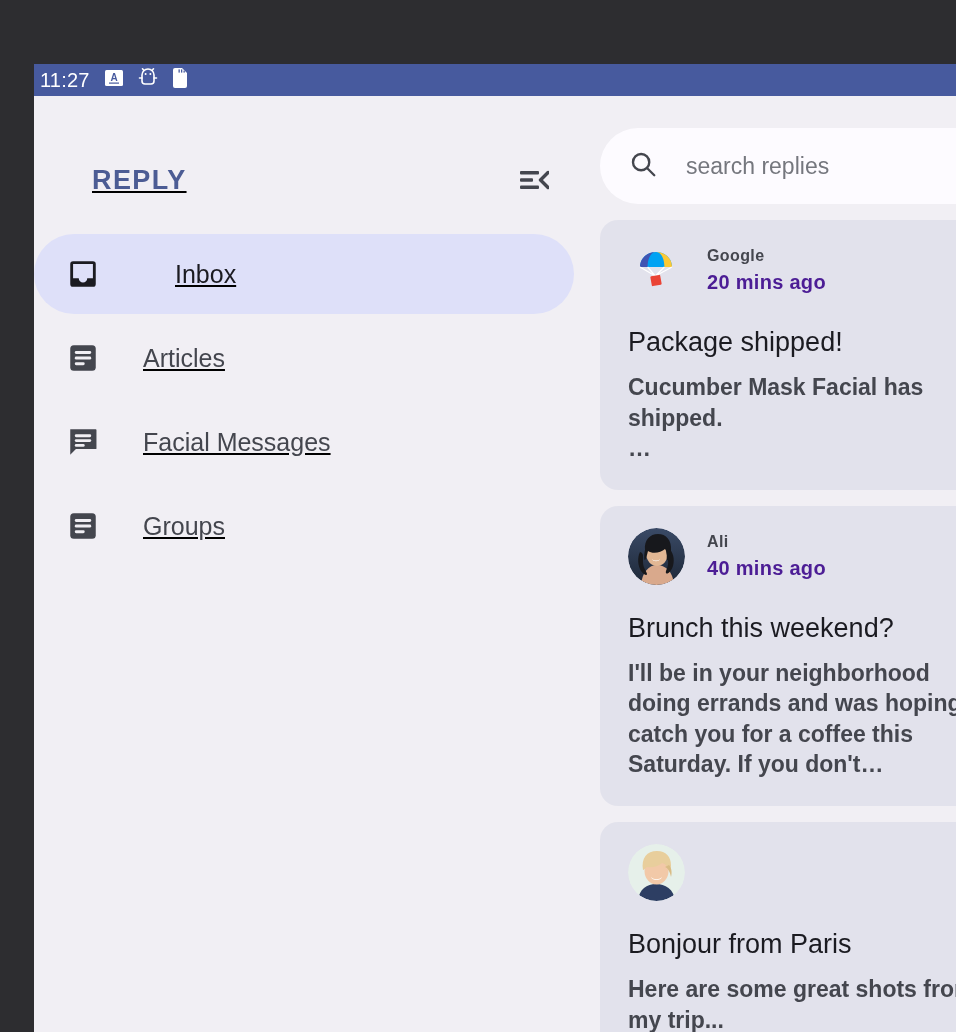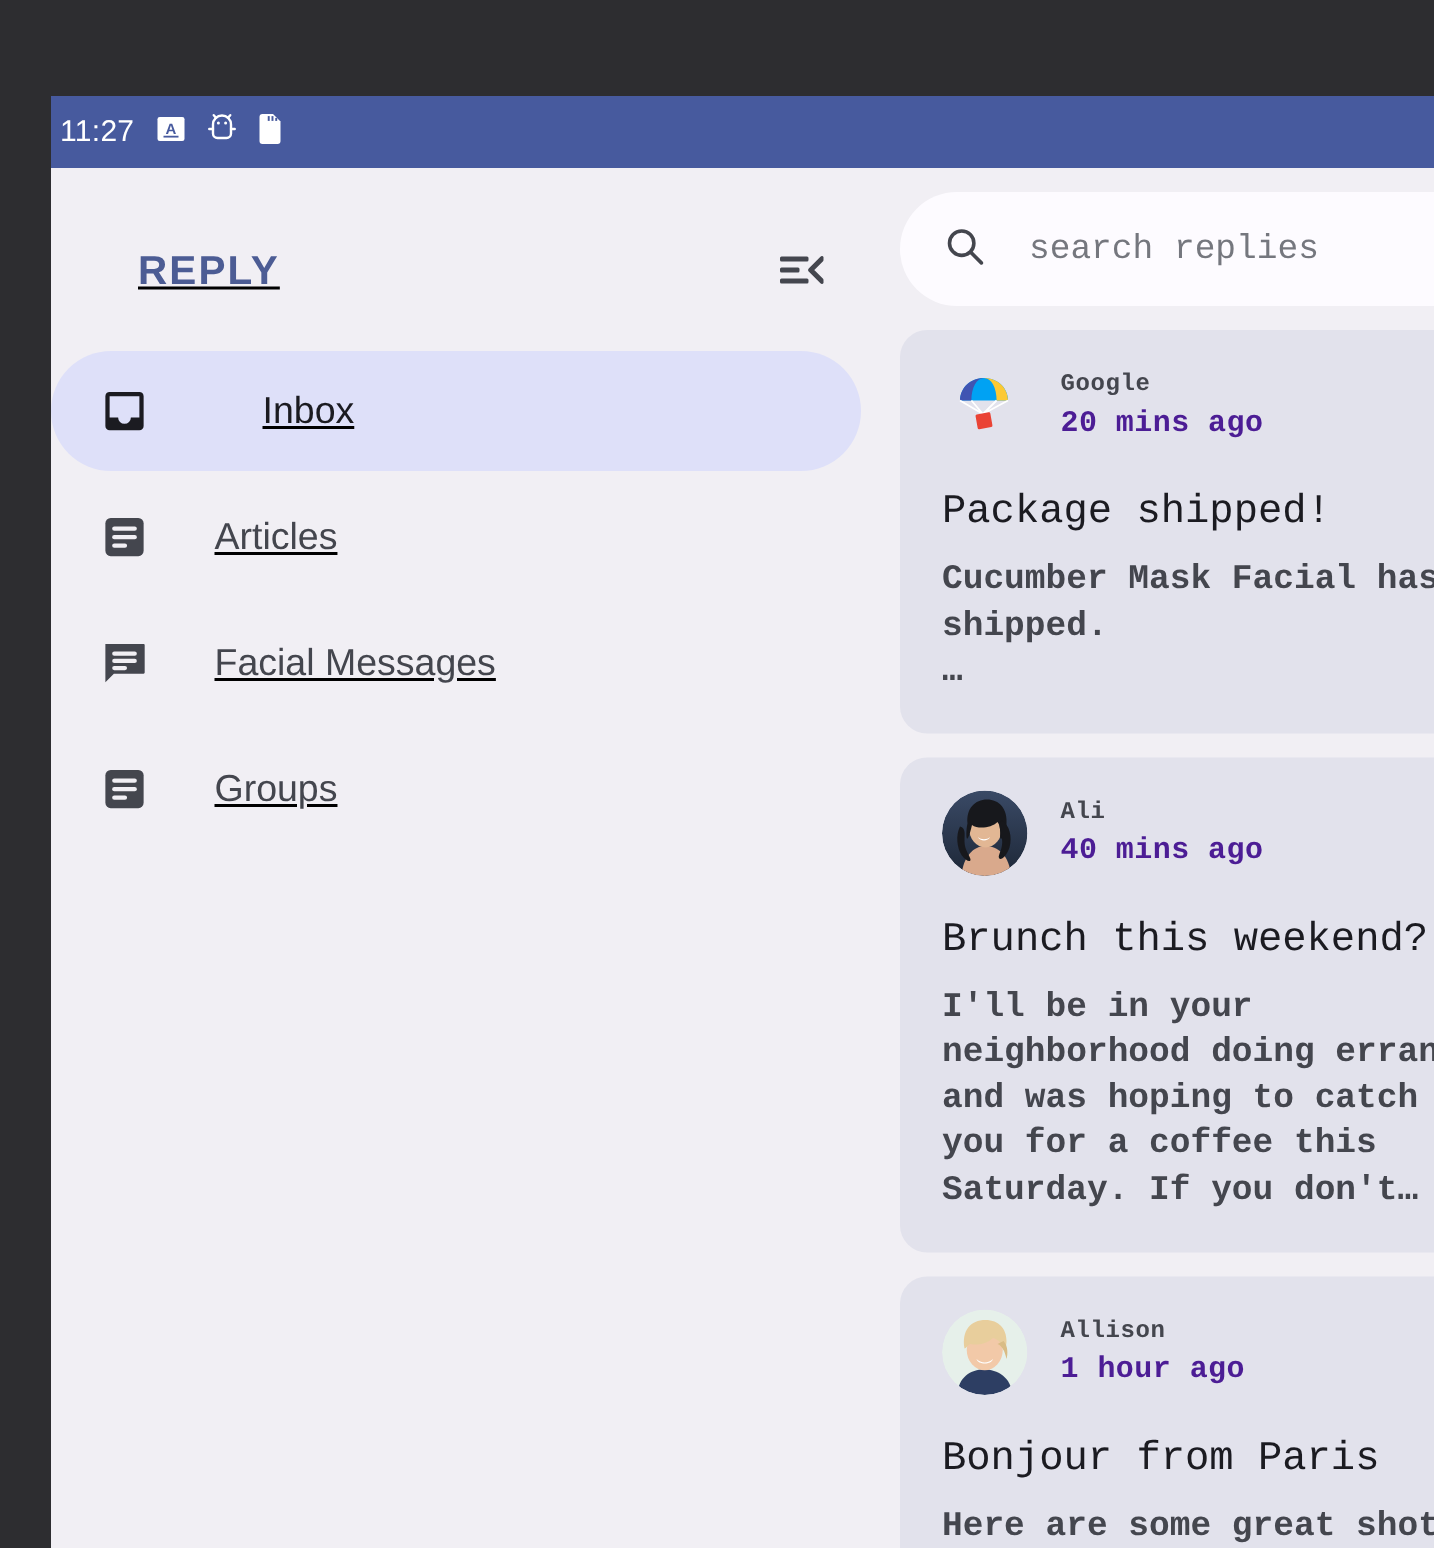--- a/index.html
+++ b/index.html
@@ -11,21 +11,21 @@
   }
   #screen {
     position: absolute;
     left: 34px; top: 64px;
     width: 922px; height: 968px;
     background: #F1EFF4;
     overflow: hidden;
   }
   
   #statusbar {
-    height: 48px;
+    height: 32px;
     background: #475A9E;
     display: flex;
     align-items: center;
     padding-left: 6px;
     gap: 14px;
   }
   #statusbar .clock {
     color: #FFFFFF;
     font-size: 20px;
     letter-spacing: .2px;
@@ -83,21 +83,20 @@
     font-size: 25px;
     color: #44464E;
   }
   .nav-item.selected .nav-label { color: #1B1B21; }
   
   #list-pane {
     flex: 1;
     position: relative;
     padding-top: 28px;
     overflow: hidden;
-    font-family: Liberation Mono, monospace;
   }
   #search-bar {
     height: 76px;
     margin-left: 0;
     background: #FDFBFF;
     border-radius: 38px;
     display: flex;
     align-items: center;
     padding-left: 28px;
     width: 420px;
@@ -335,24 +334,20 @@
               <g clip-path="url(#clipAl)">
                 <rect width="57" height="57" fill="#E6F0EA"></rect>
                 <path d="M10 57c1-12 9-17 18-17s18 5 19 17z" fill="#2D3E63"></path>
                 <ellipse cx="28.5" cy="27" rx="12" ry="13.5" fill="#F2C9A8"></ellipse>
                 <path d="M15 26c-2-12 4-19 14-19 9 0 14 6 14 14 0 3-1 6-2 6-1-4-3-7-7-8-4 4-11 5-15 4-2 1-3 3-4 3z" fill="#E8CE9C"></path>
                 <path d="M41 21c3 3 3 9 2 12-1-5-3-9-6-10z" fill="#D9BC85"></path>
                 <path d="M23 33c3 3 8 3 11 0-1 4-10 4-11 0z" fill="#fff"></path>
               </g>
             </svg>
           </div>
-          <div class="meta">
-            <div class="sender">Allison</div>
-            <div class="time">1 hour ago</div>
-          </div>
         </div>
         <div class="subject">Bonjour from Paris</div>
         <div class="snippet">Here are some great shots from my trip...</div>
       </article>
 
     </section>
   </div>
 </div>
 
 </body></html>

